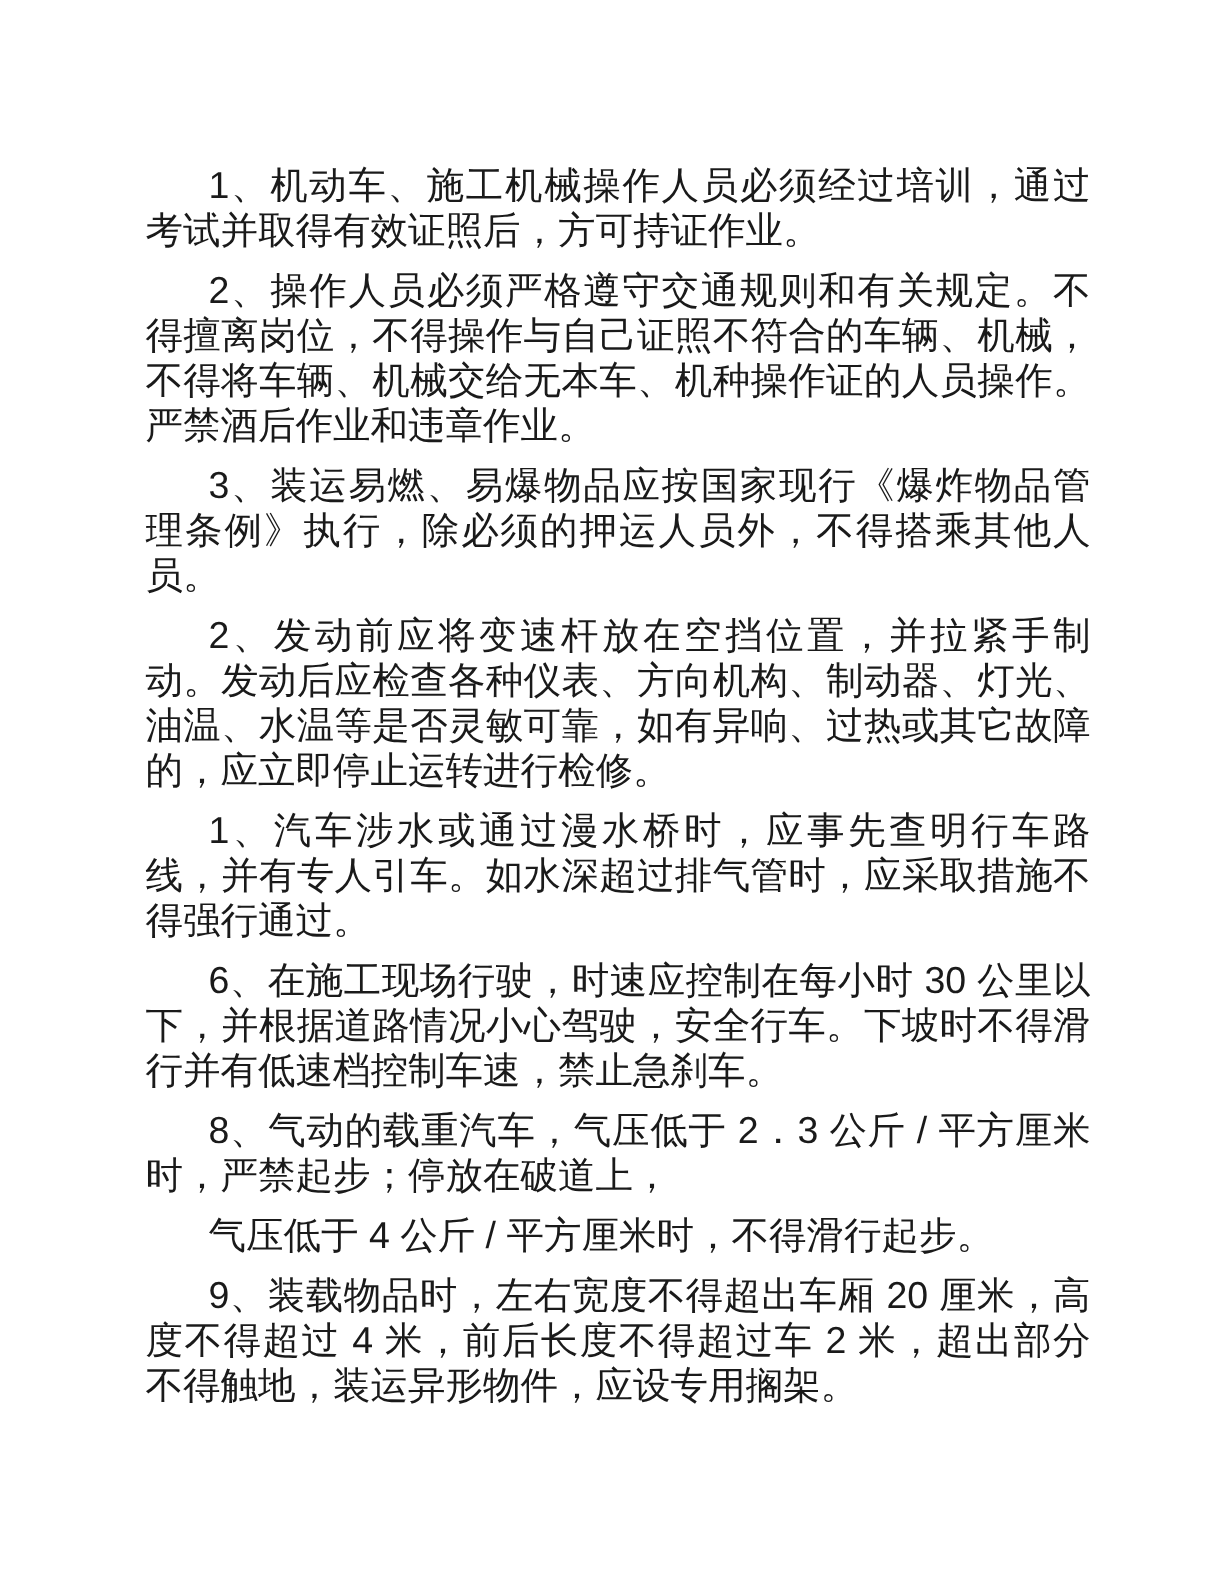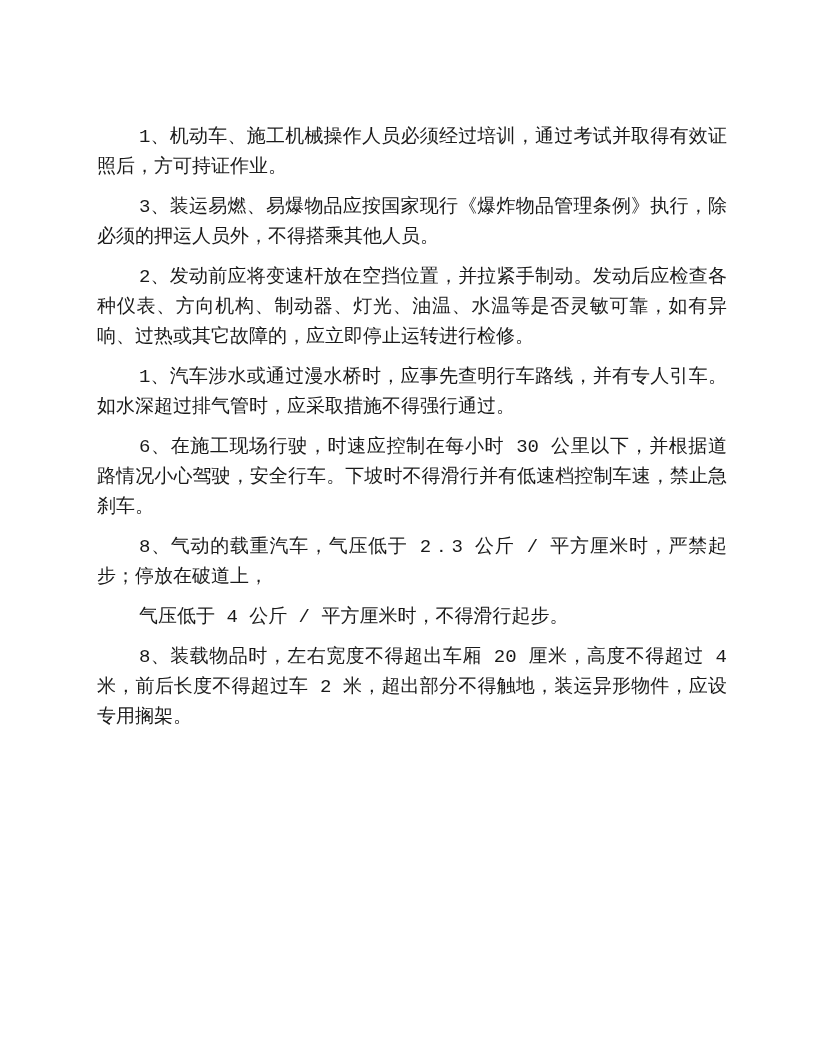--- a/index.html
+++ b/index.html
@@ -1,29 +1,30 @@
 <!DOCTYPE html>
 <html><head>
 <meta charset="utf-8">
 <style>
   html, body { margin: 0; padding: 0; background: #ffffff; }
   body { width: 816px; height: 1056px; position: relative; overflow: hidden; }
   .page {
-    position: absolute; left: 97px; top: 122px; width: 630px;
-    font-family: Liberation Mono, monospace;
-    font-size: 19px; color: #1a1a1a; line-height: 30px;
+    position: absolute; left: 97px; top: 109px; width: 630px;
+    font-family: Liberation Sans, sans-serif;
+    font-size: 25px; color: #1a1a1a; line-height: 30px;
   }
   .para { margin: 0 0 10px 0; text-indent: 42px; text-align: justify; }
   .para.cont { text-indent: 42px; }
 </style>
 </head>
 <body>
 
 <div class="page">
   <p class="para">1、机动车、施工机械操作人员必须经过培训，通过考试并取得有效证照后，方可持证作业。</p>
+  <p class="para">2、操作人员必须严格遵守交通规则和有关规定。不得擅离岗位，不得操作与自己证照不符合的车辆、机械，不得将车辆、机械交给无本车、机种操作证的人员操作。严禁酒后作业和违章作业。</p>
   <p class="para">3、装运易燃、易爆物品应按国家现行《爆炸物品管理条例》执行，除必须的押运人员外，不得搭乘其他人员。</p>
   <p class="para">2、发动前应将变速杆放在空挡位置，并拉紧手制动。发动后应检查各种仪表、方向机构、制动器、灯光、油温、水温等是否灵敏可靠，如有异响、过热或其它故障的，应立即停止运转进行检修。</p>
   <p class="para">1、汽车涉水或通过漫水桥时，应事先查明行车路线，并有专人引车。如水深超过排气管时，应采取措施不得强行通过。</p>
   <p class="para">6、在施工现场行驶，时速应控制在每小时 30 公里以下，并根据道路情况小心驾驶，安全行车。下坡时不得滑行并有低速档控制车速，禁止急刹车。</p>
   <p class="para">8、气动的载重汽车，气压低于 2．3 公斤 / 平方厘米时，严禁起步；停放在破道上，</p>
   <p class="para cont">气压低于 4 公斤 / 平方厘米时，不得滑行起步。</p>
-  <p class="para">8、装载物品时，左右宽度不得超出车厢 20 厘米，高度不得超过 4 米，前后长度不得超过车 2 米，超出部分不得触地，装运异形物件，应设专用搁架。</p>
+  <p class="para">9、装载物品时，左右宽度不得超出车厢 20 厘米，高度不得超过 4 米，前后长度不得超过车 2 米，超出部分不得触地，装运异形物件，应设专用搁架。</p>
 </div>
 
 </body></html>

